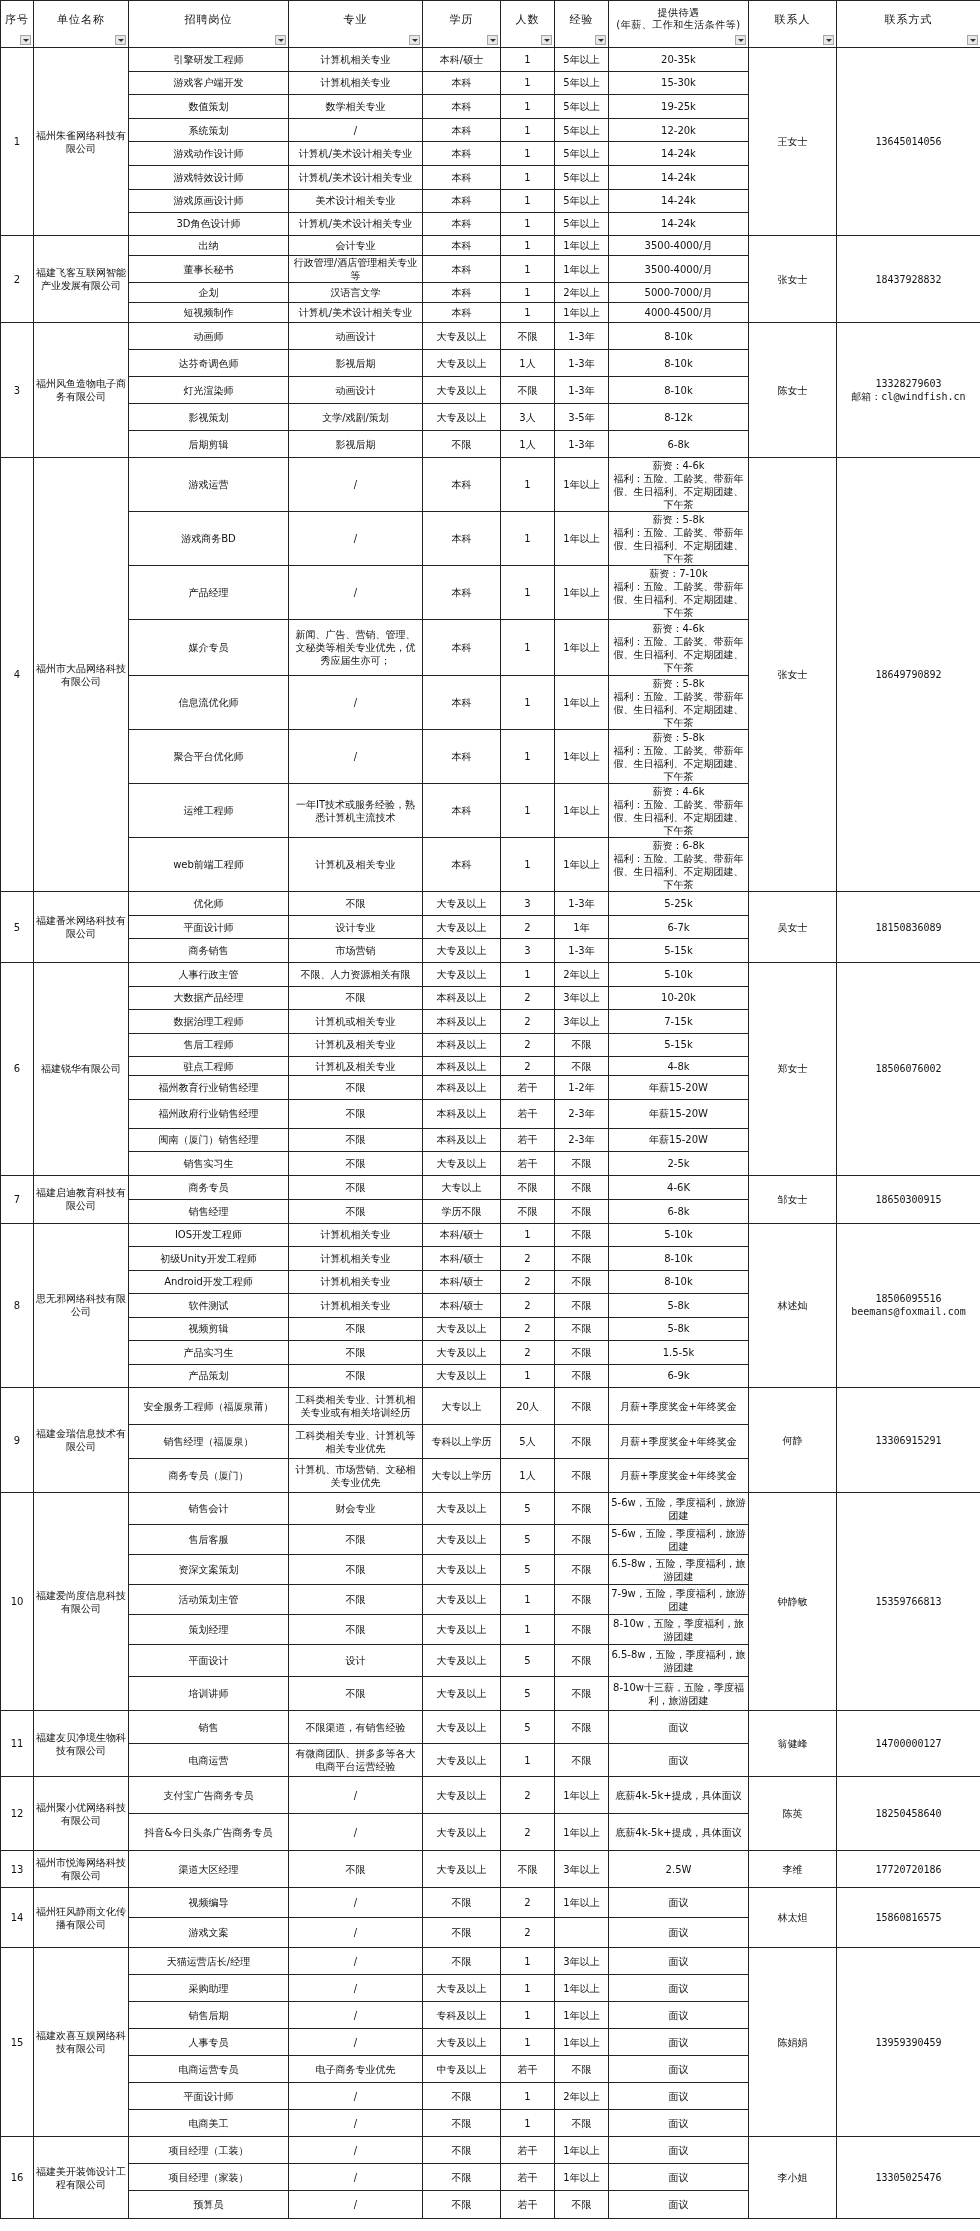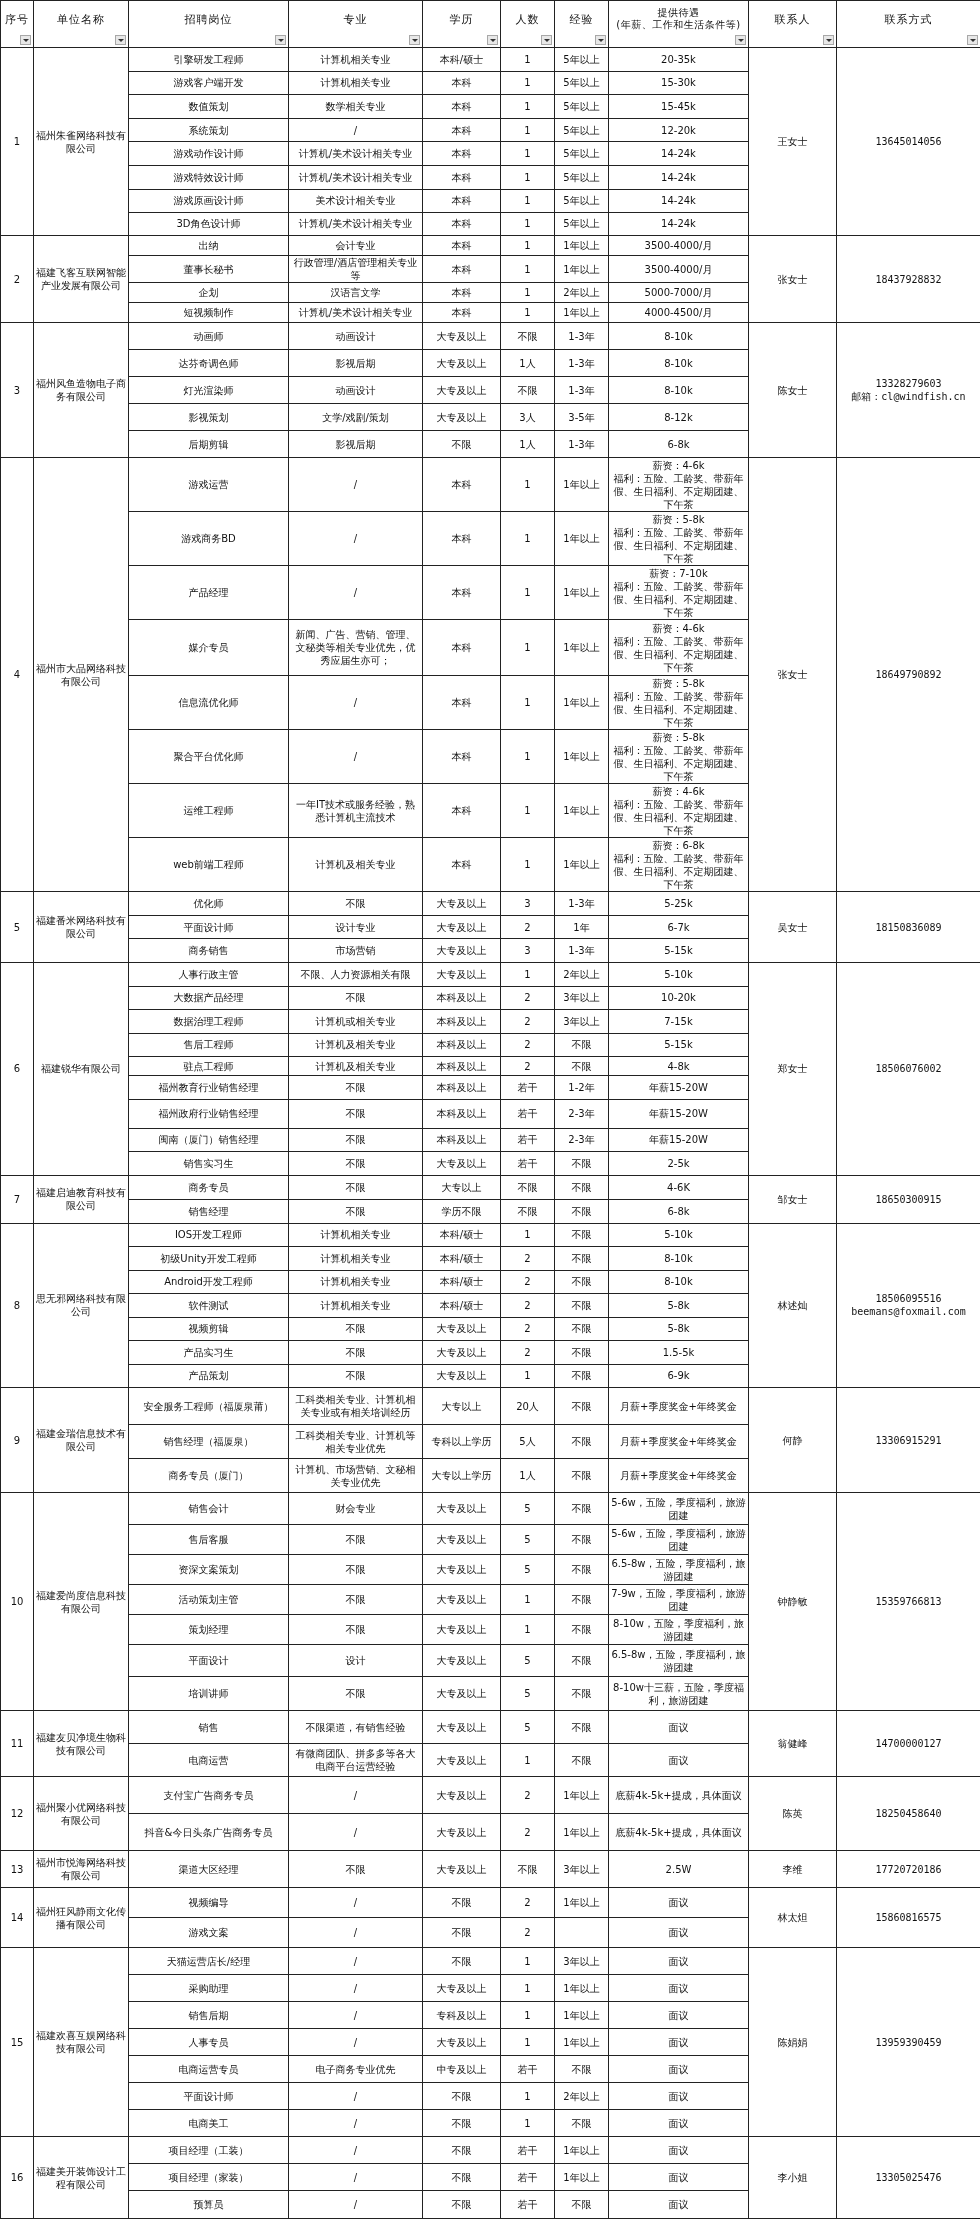--- a/index.html
+++ b/index.html
@@ -90,21 +90,21 @@
         <td>1</td>
         <td>5年以上</td>
         <td>15-30k</td>
       </tr>
       <tr style="height: 23.6px;">
         <td>数值策划</td>
         <td>数学相关专业</td>
         <td>本科</td>
         <td>1</td>
         <td>5年以上</td>
-        <td>15-45k</td>
+        <td>19-25k</td>
       </tr>
       <tr style="height: 23.6px;">
         <td>系统策划</td>
         <td>/</td>
         <td>本科</td>
         <td>1</td>
         <td>5年以上</td>
         <td>12-20k</td>
       </tr>
       <tr style="height: 23.6px;">

